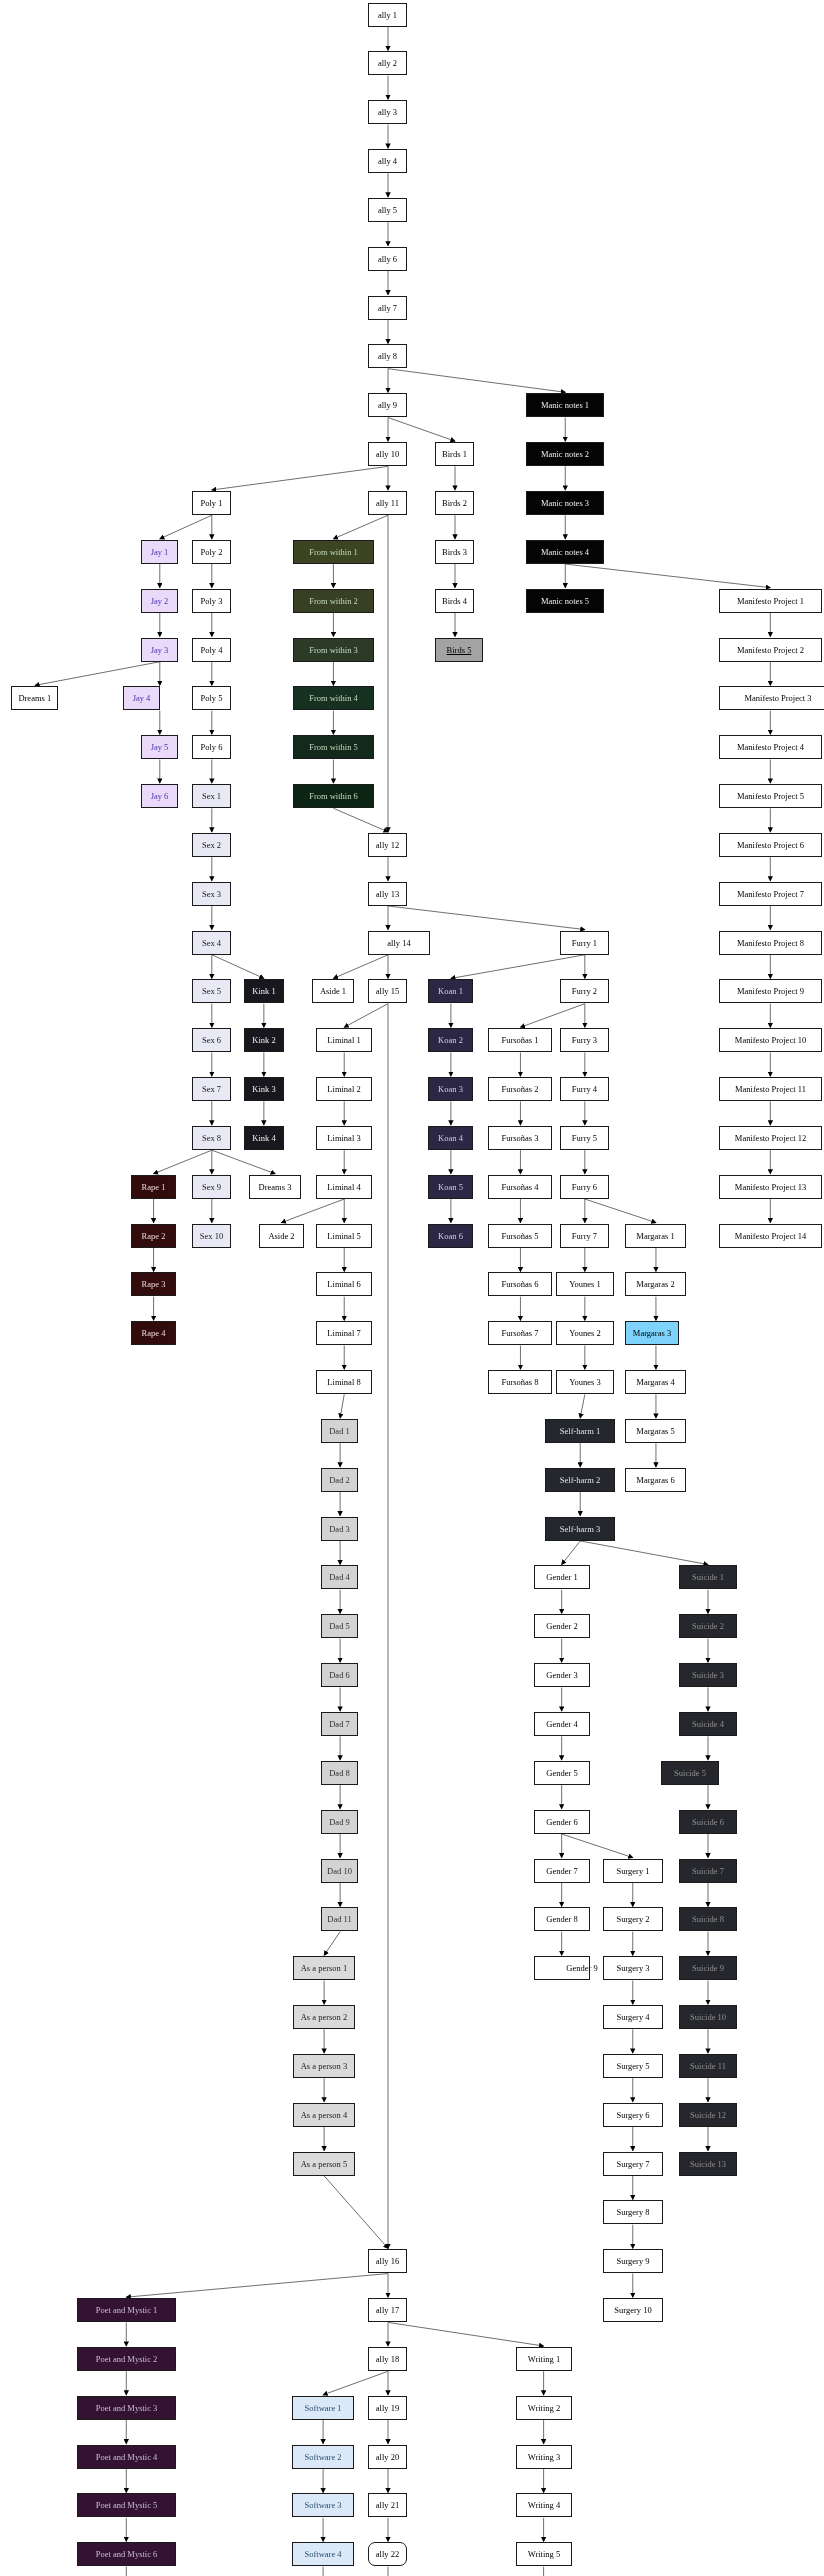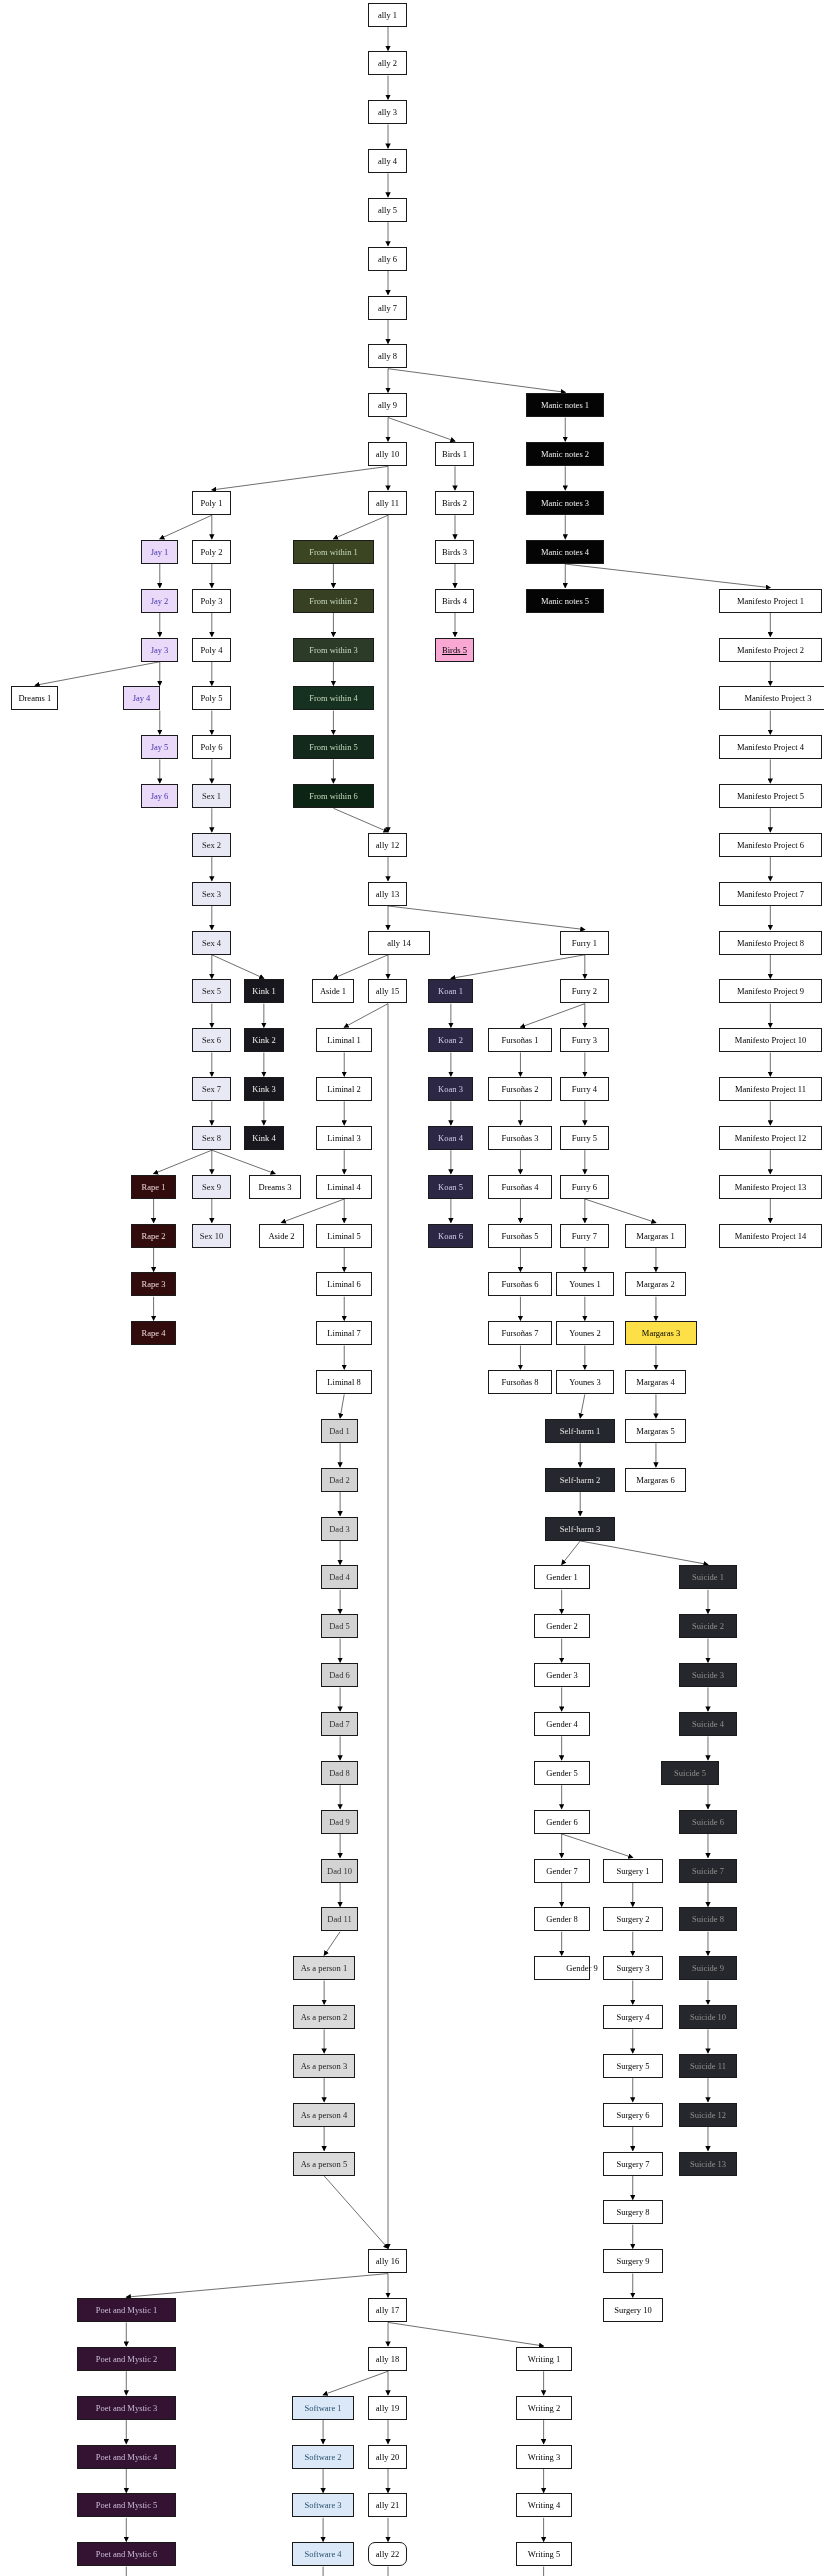--- a/index.html
+++ b/index.html
@@ -308,21 +308,21 @@
     <div class="node" style="left: 368px; top: 491px; width: 39px; height: 24px; background: rgb(255, 255, 255); color: rgb(0, 0, 0);">ally 11</div>
     <div class="node" style="left: 526px; top: 393px; width: 78px; height: 24px; background: rgb(4, 4, 4); color: rgb(237, 237, 237);">Manic notes 1</div>
     <div class="node" style="left: 526px; top: 442px; width: 78px; height: 24px; background: rgb(4, 4, 4); color: rgb(237, 237, 237);">Manic notes 2</div>
     <div class="node" style="left: 526px; top: 491px; width: 78px; height: 24px; background: rgb(4, 4, 4); color: rgb(237, 237, 237);">Manic notes 3</div>
     <div class="node" style="left: 526px; top: 540px; width: 78px; height: 24px; background: rgb(4, 4, 4); color: rgb(237, 237, 237);">Manic notes 4</div>
     <div class="node" style="left: 526px; top: 589px; width: 78px; height: 24px; background: rgb(4, 4, 4); color: rgb(237, 237, 237);">Manic notes 5</div>
     <div class="node" style="left: 435px; top: 442px; width: 39px; height: 24px; background: rgb(255, 255, 255); color: rgb(0, 0, 0);">Birds 1</div>
     <div class="node" style="left: 435px; top: 491px; width: 39px; height: 24px; background: rgb(255, 255, 255); color: rgb(0, 0, 0);">Birds 2</div>
     <div class="node" style="left: 435px; top: 540px; width: 39px; height: 24px; background: rgb(255, 255, 255); color: rgb(0, 0, 0);">Birds 3</div>
     <div class="node" style="left: 435px; top: 589px; width: 39px; height: 24px; background: rgb(255, 255, 255); color: rgb(0, 0, 0);">Birds 4</div>
-    <div class="node" style="left: 435px; top: 638px; width: 39px; height: 24px; background: #f9a8d4; color: rgb(0, 0, 0); text-decoration: underline;">Birds 5</div>
+    <div class="node" style="left: 435px; top: 638px; width: 48px; height: 24px; background: #a3a3a3; color: rgb(0, 0, 0); text-decoration: underline;">Birds 5</div>
     <div class="node" style="left: 192px; top: 491px; width: 39px; height: 24px; background: rgb(255, 255, 255); color: rgb(0, 0, 0);">Poly 1</div>
     <div class="node" style="left: 192px; top: 540px; width: 39px; height: 24px; background: rgb(255, 255, 255); color: rgb(0, 0, 0);">Poly 2</div>
     <div class="node" style="left: 192px; top: 589px; width: 39px; height: 24px; background: rgb(255, 255, 255); color: rgb(0, 0, 0);">Poly 3</div>
     <div class="node" style="left: 192px; top: 638px; width: 39px; height: 24px; background: rgb(255, 255, 255); color: rgb(0, 0, 0);">Poly 4</div>
     <div class="node" style="left: 192px; top: 686px; width: 39px; height: 24px; background: rgb(255, 255, 255); color: rgb(0, 0, 0);">Poly 5</div>
     <div class="node" style="left: 192px; top: 735px; width: 39px; height: 24px; background: rgb(255, 255, 255); color: rgb(0, 0, 0);">Poly 6</div>
     <div class="node" style="left: 141px; top: 540px; width: 37px; height: 24px; background: rgb(234, 217, 248); color: rgb(70, 54, 176);">Jay 1</div>
     <div class="node" style="left: 141px; top: 589px; width: 37px; height: 24px; background: rgb(234, 217, 248); color: rgb(70, 54, 176);">Jay 2</div>
     <div class="node" style="left: 141px; top: 638px; width: 37px; height: 24px; background: rgb(234, 217, 248); color: rgb(70, 54, 176);">Jay 3</div>
     <div class="node" style="left: 123px; top: 686px; width: 37px; height: 24px; background: rgb(234, 217, 248); color: rgb(70, 54, 176);">Jay 4</div>
@@ -391,21 +391,21 @@
     <div class="node" style="left: 316px; top: 1028px; width: 56px; height: 24px; background: rgb(255, 255, 255); color: rgb(0, 0, 0);">Liminal 1</div>
     <div class="node" style="left: 316px; top: 1077px; width: 56px; height: 24px; background: rgb(255, 255, 255); color: rgb(0, 0, 0);">Liminal 2</div>
     <div class="node" style="left: 316px; top: 1126px; width: 56px; height: 24px; background: rgb(255, 255, 255); color: rgb(0, 0, 0);">Liminal 3</div>
     <div class="node" style="left: 316px; top: 1175px; width: 56px; height: 24px; background: rgb(255, 255, 255); color: rgb(0, 0, 0);">Liminal 4</div>
     <div class="node" style="left: 316px; top: 1224px; width: 56px; height: 24px; background: rgb(255, 255, 255); color: rgb(0, 0, 0);">Liminal 5</div>
     <div class="node" style="left: 316px; top: 1272px; width: 56px; height: 24px; background: rgb(255, 255, 255); color: rgb(0, 0, 0);">Liminal 6</div>
     <div class="node" style="left: 316px; top: 1321px; width: 56px; height: 24px; background: rgb(255, 255, 255); color: rgb(0, 0, 0);">Liminal 7</div>
     <div class="node" style="left: 316px; top: 1370px; width: 56px; height: 24px; background: rgb(255, 255, 255); color: rgb(0, 0, 0);">Liminal 8</div>
     <div class="node" style="left: 625px; top: 1224px; width: 61px; height: 24px; background: rgb(255, 255, 255); color: rgb(0, 0, 0);">Margaras 1</div>
     <div class="node" style="left: 625px; top: 1272px; width: 61px; height: 24px; background: rgb(255, 255, 255); color: rgb(0, 0, 0);">Margaras 2</div>
-    <div class="node" style="left: 625px; top: 1321px; width: 72px; height: 24px; background: #fde047; color: rgb(0, 0, 0);">Margaras 3</div>
+    <div class="node" style="left: 625px; top: 1321px; width: 54px; height: 24px; background: #7dd3fc; color: rgb(0, 0, 0);">Margaras 3</div>
     <div class="node" style="left: 625px; top: 1370px; width: 61px; height: 24px; background: rgb(255, 255, 255); color: rgb(0, 0, 0);">Margaras 4</div>
     <div class="node" style="left: 625px; top: 1419px; width: 61px; height: 24px; background: rgb(255, 255, 255); color: rgb(0, 0, 0);">Margaras 5</div>
     <div class="node" style="left: 625px; top: 1468px; width: 61px; height: 24px; background: rgb(255, 255, 255); color: rgb(0, 0, 0);">Margaras 6</div>
     <div class="node" style="left: 556px; top: 1272px; width: 58px; height: 24px; background: rgb(255, 255, 255); color: rgb(0, 0, 0);">Younes 1</div>
     <div class="node" style="left: 556px; top: 1321px; width: 58px; height: 24px; background: rgb(255, 255, 255); color: rgb(0, 0, 0);">Younes 2</div>
     <div class="node" style="left: 556px; top: 1370px; width: 58px; height: 24px; background: rgb(255, 255, 255); color: rgb(0, 0, 0);">Younes 3</div>
     <div class="node" style="left: 545px; top: 1419px; width: 70px; height: 24px; background: rgb(37, 39, 46); color: rgb(228, 228, 228);">Self-harm 1</div>
     <div class="node" style="left: 545px; top: 1468px; width: 70px; height: 24px; background: rgb(37, 39, 46); color: rgb(228, 228, 228);">Self-harm 2</div>
     <div class="node" style="left: 545px; top: 1517px; width: 70px; height: 24px; background: rgb(37, 39, 46); color: rgb(228, 228, 228);">Self-harm 3</div>
     <div class="node" style="left: 131px; top: 1175px; width: 45px; height: 24px; background: rgb(50, 12, 12); color: rgb(233, 212, 212);">Rape 1</div>

